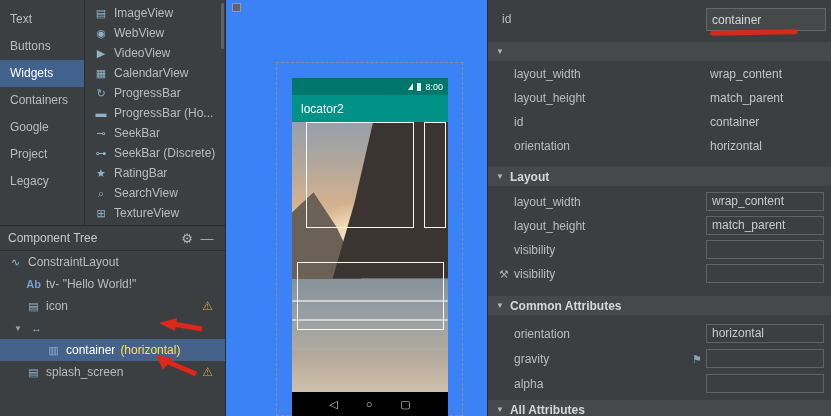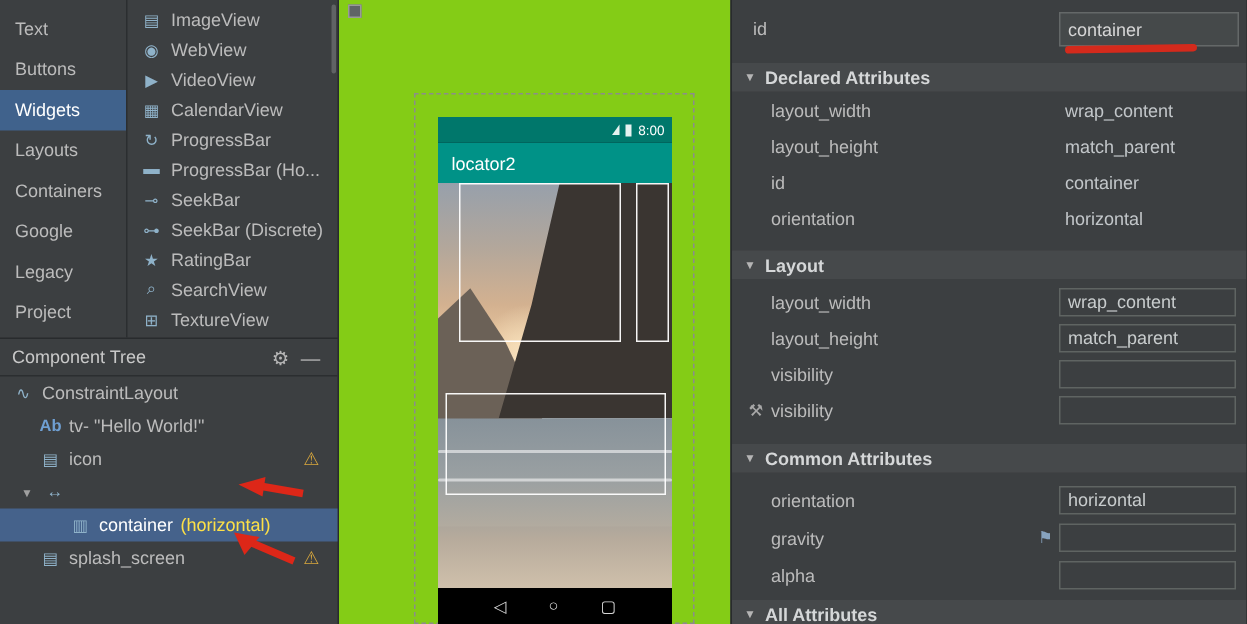--- a/index.html
+++ b/index.html
@@ -36,21 +36,21 @@
   .ct-row.ind2 { padding-left:46px; }
   .ct-row.sel { background:#45628b; color:#fff; }
   .expander { color:#a0a0a0; font-size:8px; width:10px; flex:0 0 10px; }
   .tglyph { color:#8fb2c9; font-size:11px; width:15px; text-align:center; flex:0 0 15px; }
   .abglyph { color:#6f9fd2; font-weight:bold; font-size:11px; width:15px; text-align:right; flex:0 0 15px; }
   .tdetail { color:#9aa0a6; }
   .ct-row.sel .tdetail { color:#fde047; }
   .twarn { margin-left:auto; margin-right:12px; color:#d8a73d; font-size:12px; }
 
   
-  .canvas { position:absolute; left:226px; top:0; width:261px; height:416px; background:#84cc16; }
+  .canvas { position:absolute; left:226px; top:0; width:261px; height:416px; background:#3b82f6; }
   .canvas-tab-ico { position:absolute; left:6px; top:3px; width:9px; height:9px;
                     border:1px solid #9a9a9a; background:#5f6466; }
   .dashed { position:absolute; left:50px; top:62px; width:187px; height:354px; border:1px dashed #8c8c8c; }
   .phone { position:absolute; left:66px; top:78px; width:156px; height:338px;
            display:flex; flex-direction:column; background:#000; }
   .statusbar { height:17px; background:#00776b; display:flex; align-items:center;
                justify-content:flex-end; gap:4px; padding-right:5px; color:#fff; font-size:9px; }
   .sig { width:0; height:0; border-left:5px solid transparent; border-bottom:7px solid #e6f2f0; }
   .bat { width:4px; height:8px; background:#e6f2f0; }
   .appbar { height:27px; background:#009287; color:#fff; display:flex; align-items:center;
@@ -104,25 +104,24 @@
 </head>
 <body>
 
 <div id="app">
 
   <div class="palette">
     <div class="cats">
       <div class="cat">Text</div>
       <div class="cat">Buttons</div>
       <div class="cat sel">Widgets</div>
-      <div class="cat">Layouts</div>
       <div class="cat">Containers</div>
       <div class="cat">Google</div>
+      <div class="cat">Project</div>
       <div class="cat">Legacy</div>
-      <div class="cat">Project</div>
     </div>
     <div class="widgets">
       <div class="widget">
         <span class="wglyph">▤</span>
         <span>ImageView</span>
       </div>
       <div class="widget">
         <span class="wglyph">◉</span>
         <span>WebView</span>
       </div>
@@ -232,21 +231,20 @@
     </div>
   </div>
 
   <div class="attrs">
     <span class="idlabel">id</span>
     <input class="idinput" value="container" style="">
     <div class="redline"></div>
 
     <div class="sec-h" style="top:42px">
       <span class="secarrow">▼</span>
-      <span>Declared Attributes</span>
     </div>
     <div class="arow" style="top:62px">
       <span class="alabel">layout_width</span>
       <span class="aplain">wrap_content</span>
     </div>
     <div class="arow" style="top:86px">
       <span class="alabel">layout_height</span>
       <span class="aplain">match_parent</span>
     </div>
     <div class="arow" style="top:110px">

